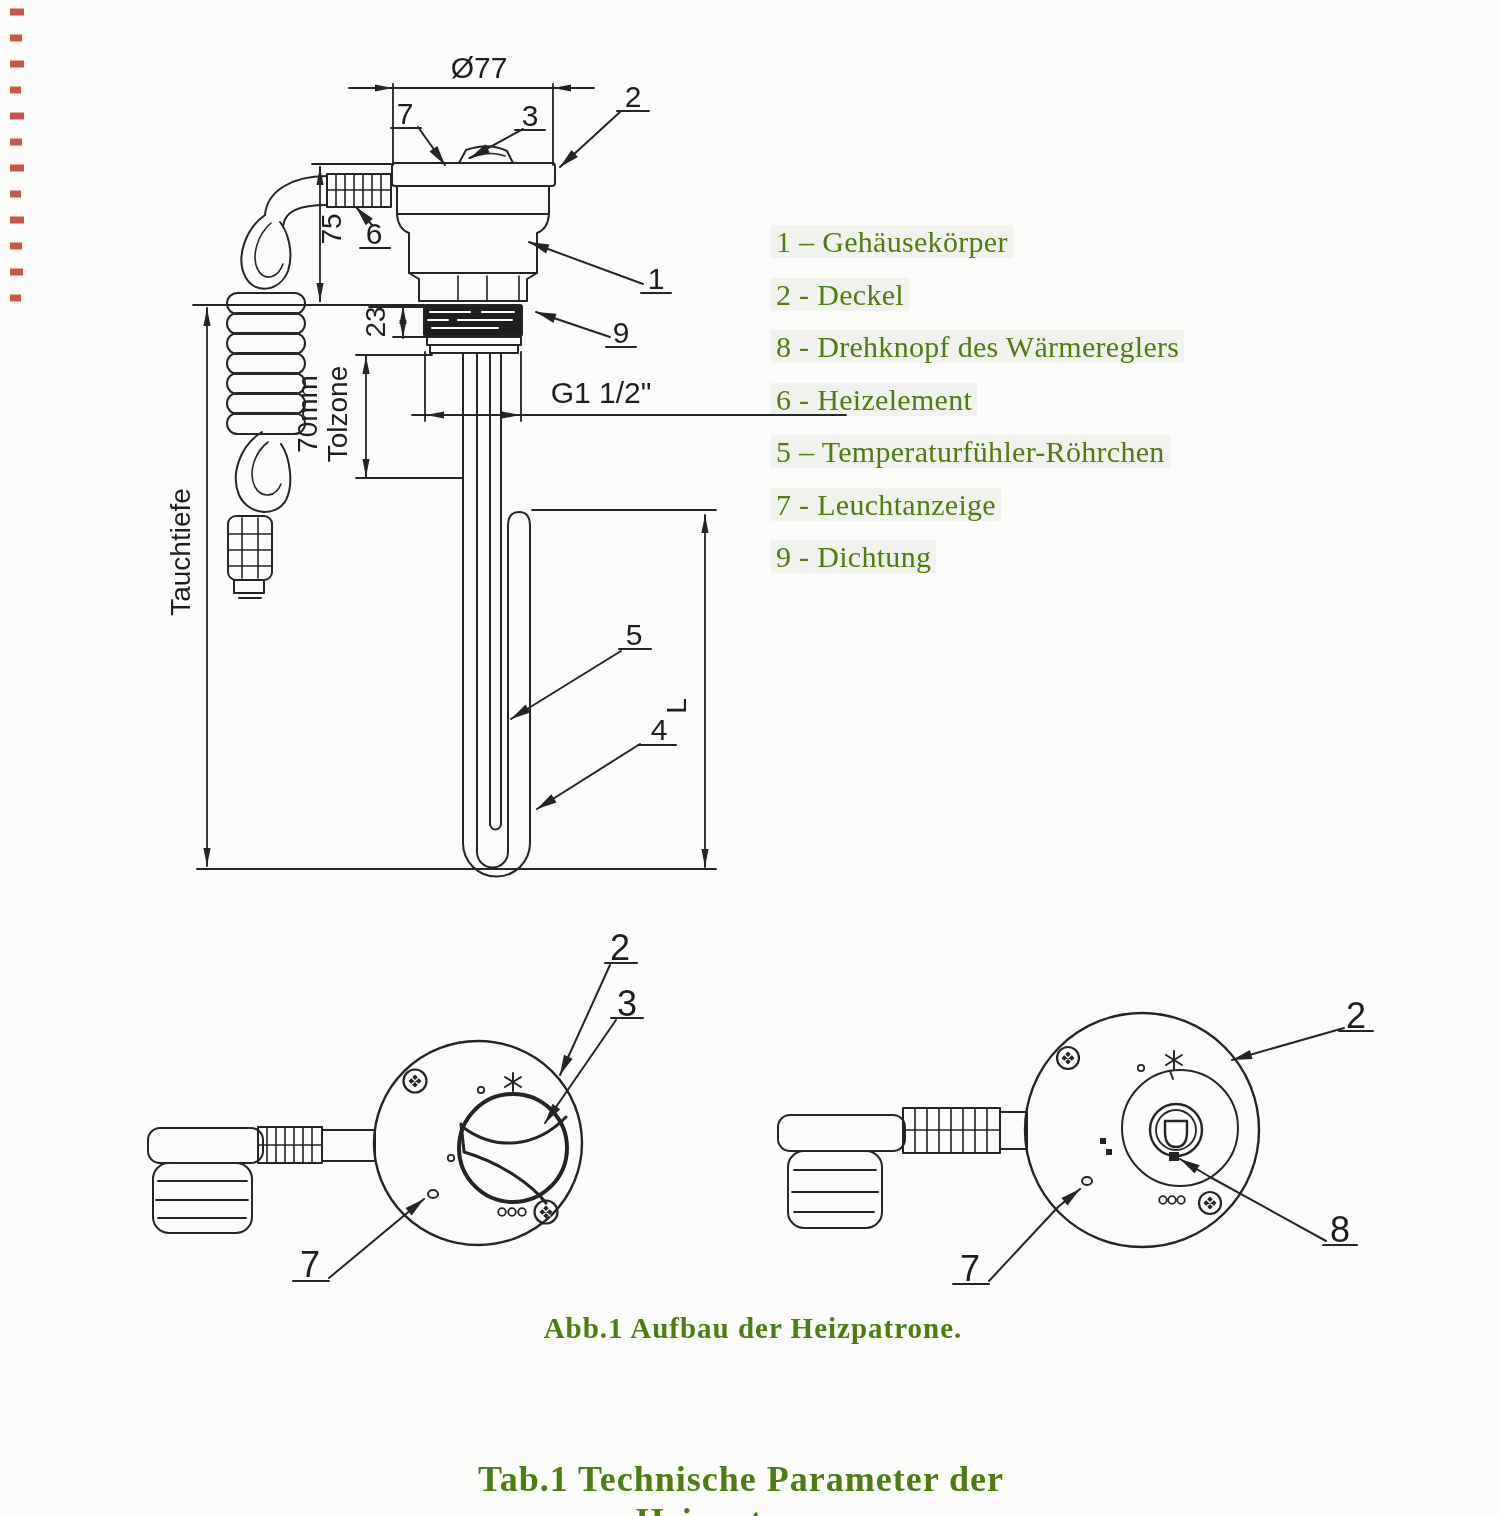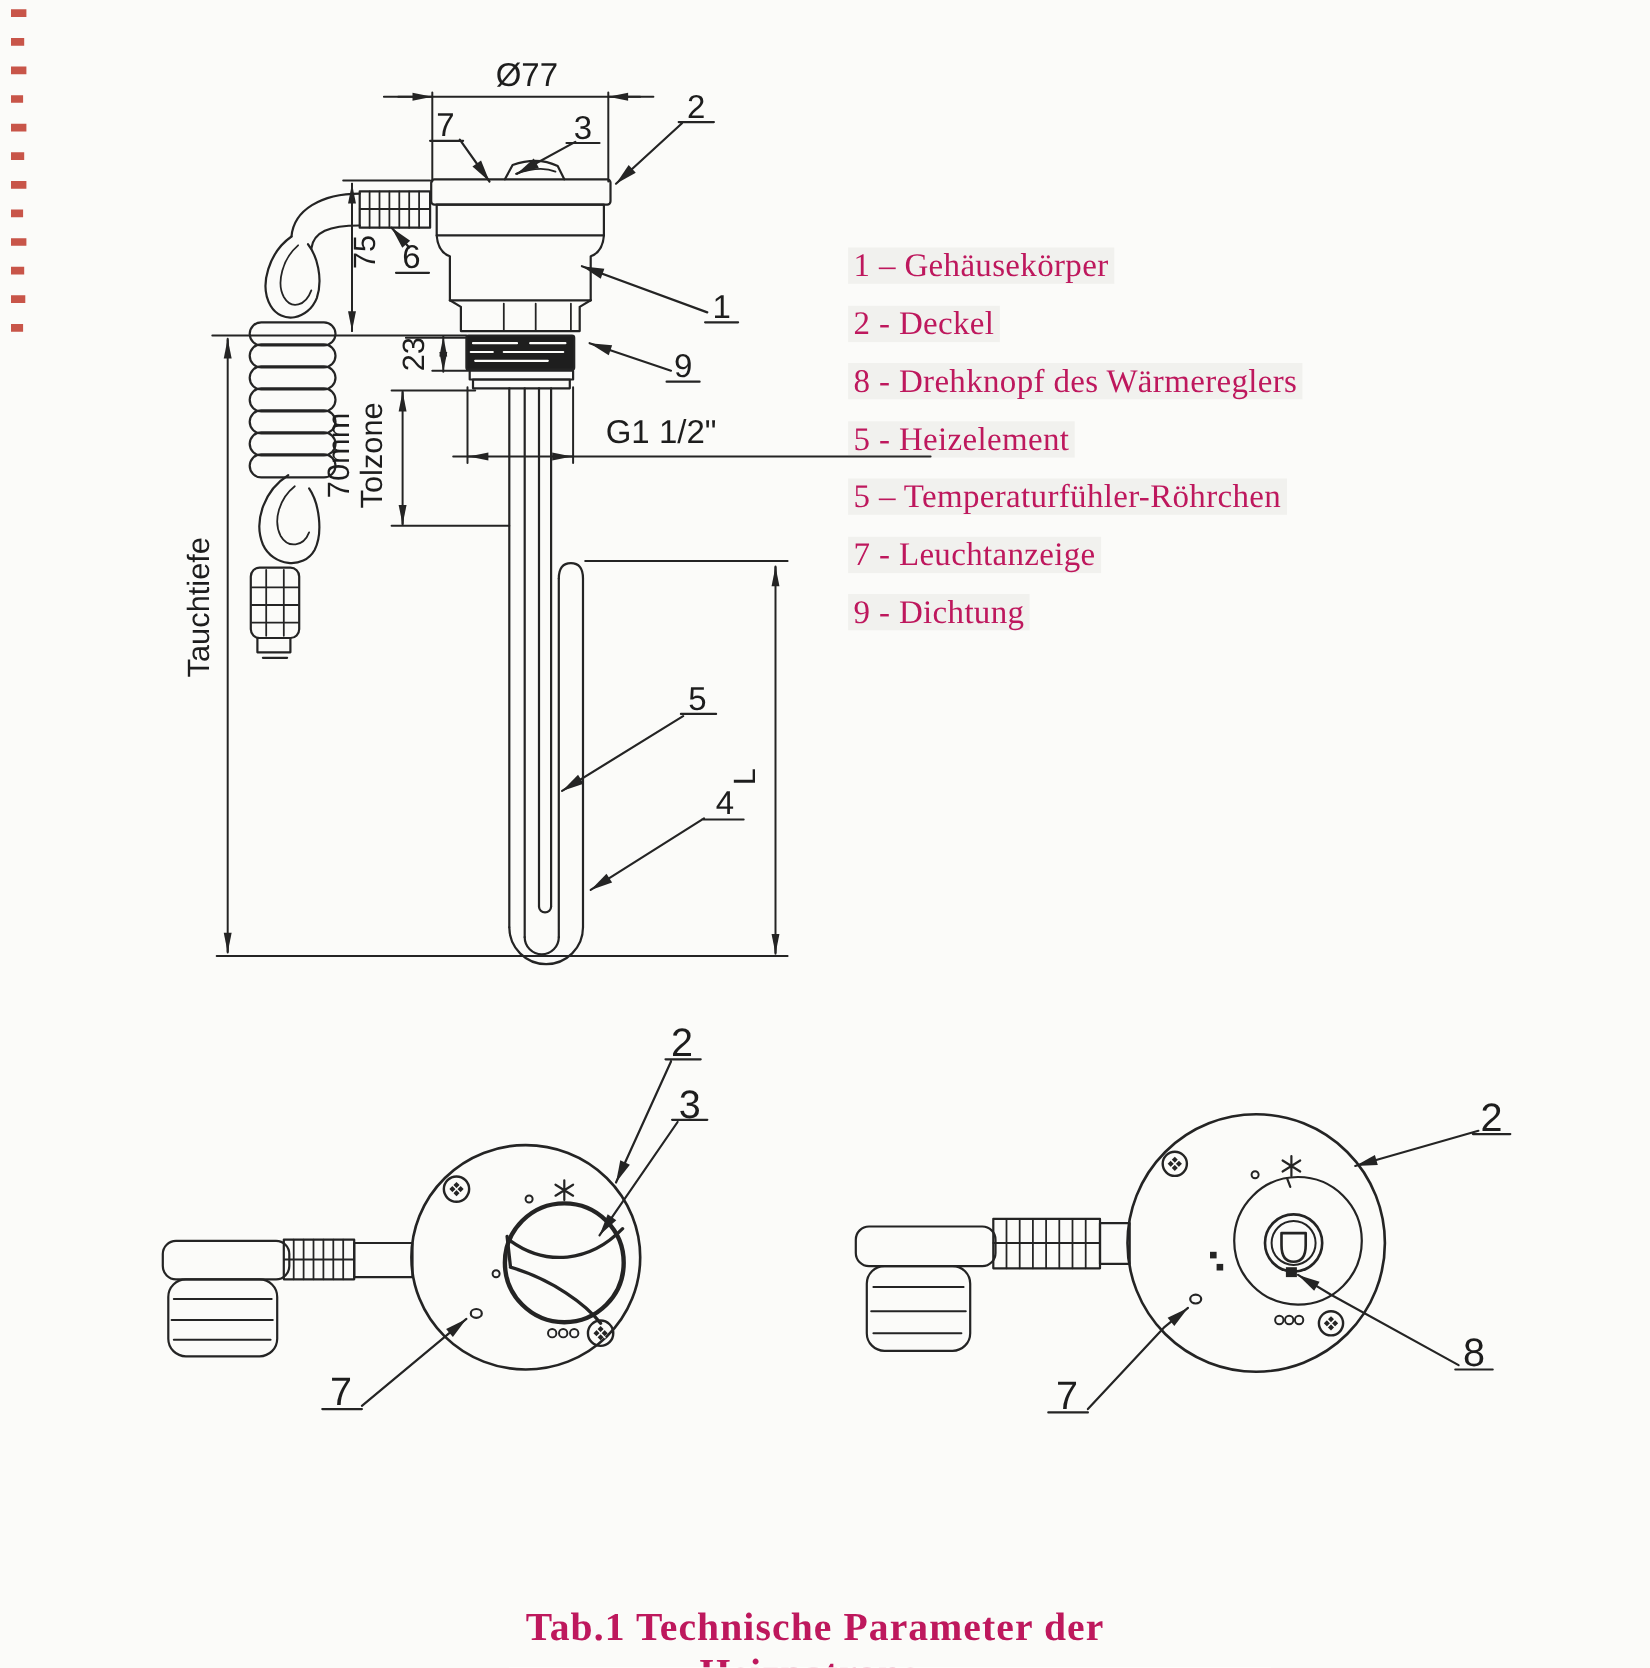--- a/index.html
+++ b/index.html
@@ -1,17 +1,17 @@
 <!DOCTYPE html>
 <html><head>
 <meta charset="utf-8">
 <style>
   html,body{margin:0;padding:0;background:#ffffff;}
   .page{position:relative;width:1500px;height:1516px;background:#fbfbf9;overflow:hidden;
-        font-family:"Liberation Serif",serif;color:#be185d;}
+        font-family:"Liberation Serif",serif;color:#4d7c0f;}
   svg{position:absolute;left:0;top:0;}
   .ink{stroke:#242424;fill:none;stroke-width:2;stroke-linecap:round;stroke-linejoin:round;}
   text{stroke:none;fill:#1d1d1d;}
   .dim{font-family:"Liberation Sans",sans-serif;font-size:28px;}
   .dimbig{font-family:"Liberation Sans",sans-serif;font-size:30px;}
   .callout{font-family:"Liberation Sans",sans-serif;font-size:30px;}
   .vcallout{font-family:"Liberation Sans",sans-serif;font-size:36px;}
   .legend{position:absolute;left:771px;top:225px;}
   .legend-row{height:52.5px;font-size:30px;letter-spacing:.3px;white-space:nowrap;}
   .legend-row span{background:rgba(110,110,100,0.07);padding:0 5px;margin-top:16px;}
@@ -251,21 +251,22 @@
     <text class="vcallout" x="1356" y="1028" text-anchor="middle">2</text>
     <text class="vcallout" x="1340" y="1242" text-anchor="middle">8</text>
     <text class="vcallout" x="970" y="1281" text-anchor="middle">7</text>
   </g>
 </svg>
 
 <div class="legend">
   <div class="legend-row"><span>1 – Gehäusekörper</span></div>
   <div class="legend-row"><span>2 - Deckel</span></div>
   <div class="legend-row"><span>8 - Drehknopf des Wärmereglers</span></div>
-  <div class="legend-row"><span>5 - Heizelement</span></div>
+  <div class="legend-row"><span>6 - Heizelement</span></div>
   <div class="legend-row"><span>5 – Temperaturfühler-Röhrchen</span></div>
   <div class="legend-row"><span>7 - Leuchtanzeige</span></div>
   <div class="legend-row"><span>9 - Dichtung</span></div>
 </div>
 
+<div class="caption cap1">Abb.1 Aufbau der Heizpatrone.</div>
 <div class="caption cap2">Tab.1 Technische Parameter der Heizpatrone.</div>
 
 </div>
 
 </body></html>

